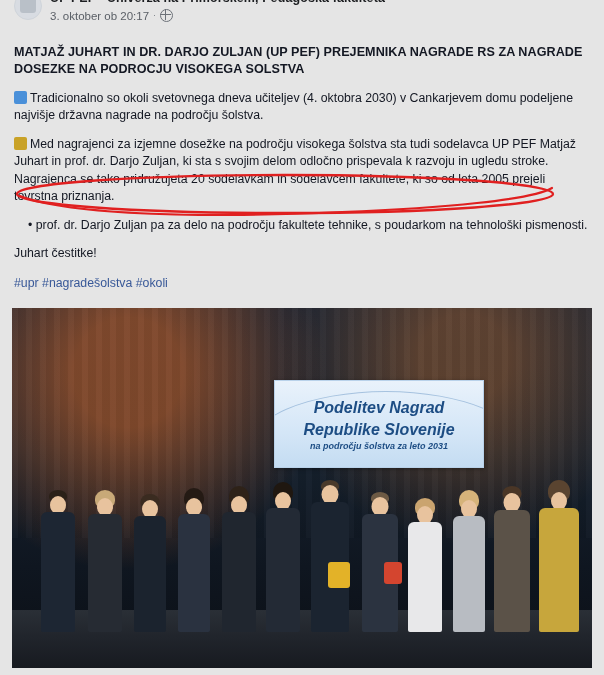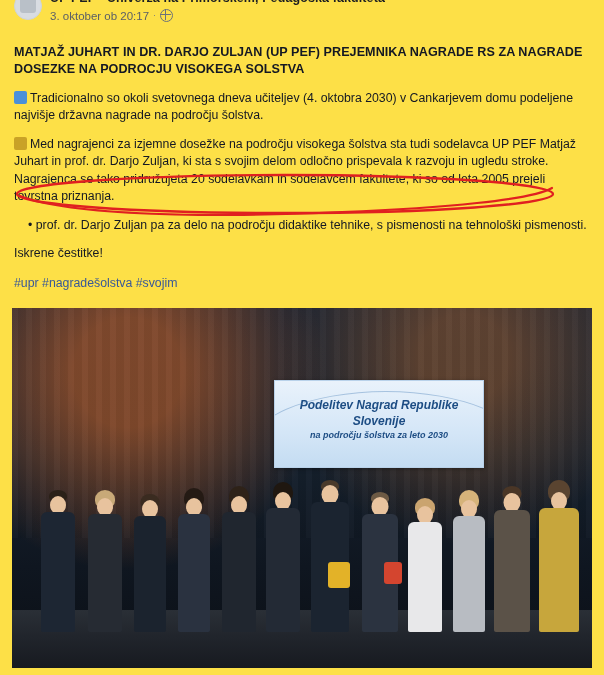--- a/index.html
+++ b/index.html
@@ -12,21 +12,21 @@
     width: 604px;
     height: 675px;
     overflow: hidden;
     position: relative;
   }
   .post {
     position: relative;
     width: 604px;
     height: 675px;
     box-sizing: border-box;
-    background: #fde047;
+    background: #e5e5e5;
   }
   .post-header {
     display: flex;
     align-items: flex-start;
     padding: 0 14px;
     height: 34px;
     overflow: hidden;
     position: relative;
   }
   .avatar {
@@ -184,21 +184,21 @@
   }
   .banner::after {
     content: "";
     position: absolute;
     left: -30px; top: 10px;
     width: 280px; height: 120px;
     border-radius: 50%;
     border: 1px solid rgba(90,140,190,0.45);
   }
   .banner-line1 {
-    font-size: 12px;
+    font-size: 16px;
     font-weight: bold;
     color: #1d4d84;
     font-style: italic;
     line-height: 1.35;
   }
   .banner-line2 {
     font-size: 9px;
     font-weight: bold;
     color: #1d4d84;
     font-style: italic;
@@ -265,47 +265,47 @@
     <div class="headline">MATJAŽ JUHART IN DR. DARJO ZULJAN (UP PEF) PREJEMNIKA NAGRADE RS ZA NAGRADE DOSEZKE NA PODROCJU VISOKEGA SOLSTVA</div>
 
     <p class="para">
       <span class="emoji books"></span><span>Tradicionalno so okoli svetovnega dneva učiteljev (4. oktobra 2030)  v Cankarjevem domu podeljene najvišje državna nagrade na področju šolstva.</span>
     </p>
 
     <p class="para">
       <span class="emoji tada"></span><span>Med nagrajenci za izjemne dosežke na področju visokega šolstva sta tudi sodelavca UP PEF Matjaž Juhart in prof. dr. Darjo Zuljan, ki sta s svojim delom odločno prispevala k razvoju in ugledu stroke. Nagrajenca se tako pridružujeta 20 sodelavkam in sodelavcem fakultete, ki so od leta 2005 prejeli tovrstna priznanja.</span>
     </p>
 
-    <p class="bullet-2">• prof. dr. Darjo Zuljan pa za delo na področju didaktike tehnike, s pismenosti na tehnološki pismenosti.</p>
-
-    <p class="regards">Iskrene čestitke!</p>
+    <p class="bullet-2">• prof. dr. Darjo Zuljan pa za delo na področju fakultete tehnike, s poudarkom na tehnološki pismenosti.</p>
+
+    <p class="regards">Juhart čestitke!</p>
 
     <p class="hashtags">
       <span>#upr</span>
       <span> </span>
       <span>#nagradešolstva</span>
       <span> </span>
-      <span>#svojim</span>
+      <span>#okoli</span>
     </p>
   </div>
 
   <div class="annotation">
     <svg width="546" height="44" viewBox="0 0 546 44" xmlns="http://www.w3.org/2000/svg">
       <ellipse cx="273" cy="22" rx="268" ry="19" fill="none" stroke="#e02020" stroke-width="2.4"></ellipse>
       <path d="M8 24 C 60 44, 200 46, 330 40 C 430 36, 520 28, 540 16" fill="none" stroke="#e02020" stroke-width="2.2" stroke-linecap="round"></path>
     </svg>
   </div>
 
   <div class="photo">
     <div class="stage-bg"></div>
     <div class="stage-drapes"></div>
 
     <div class="banner">
       <div class="banner-line1">Podelitev Nagrad Republike Slovenije</div>
-      <div class="banner-line2">na področju šolstva za leto 2030</div>
+      <div class="banner-line2">na področju šolstva za leto 2031</div>
     </div>
 
     <div class="floor"></div>
 
     <div class="people">
       <div class="person" style="left:26px;width:40px;height:150px;">
         <div class="hair" style="width:18px;height:12px;bottom:130px;background:#2b2118;"></div>
         <div class="head" style="width:16px;height:18px;bottom:118px;"></div>
         <div class="body" style="width:34px;height:120px;background:#1d2633;"></div>
       </div>

